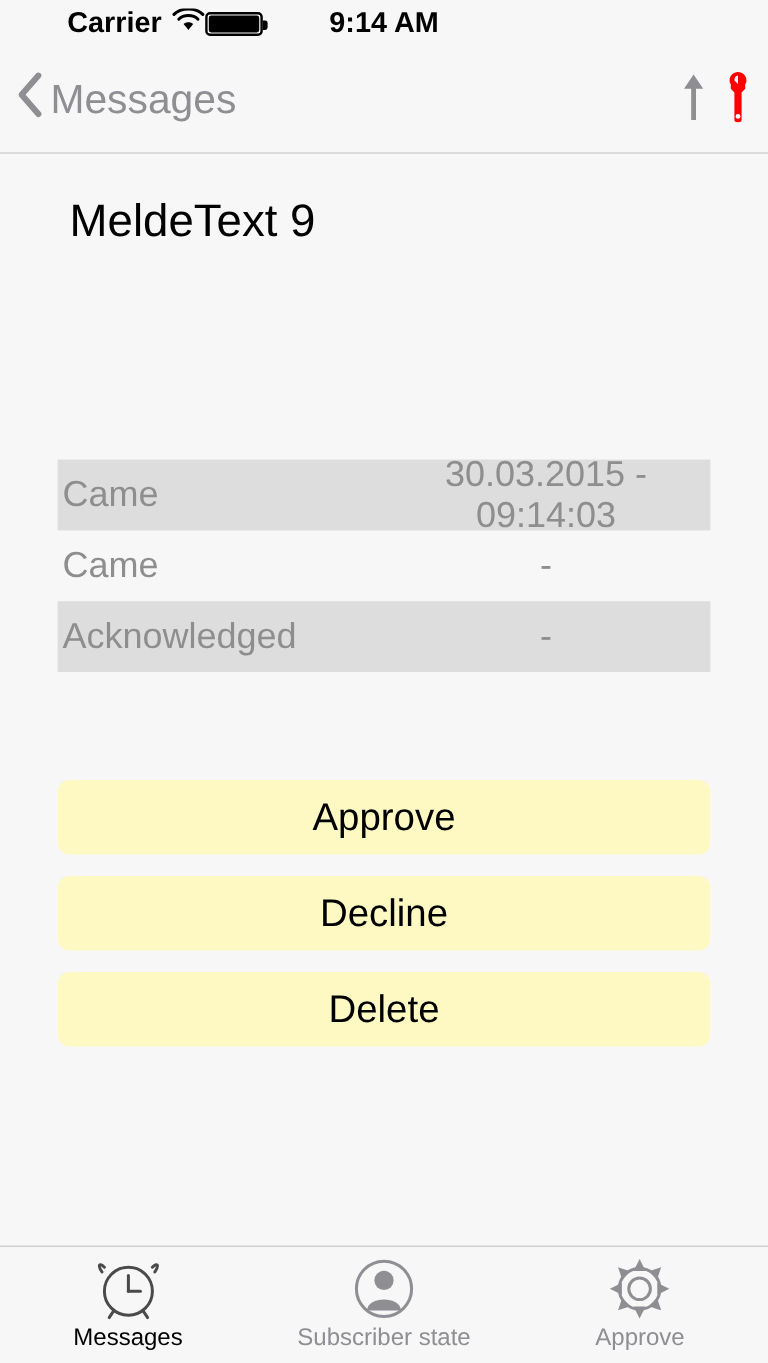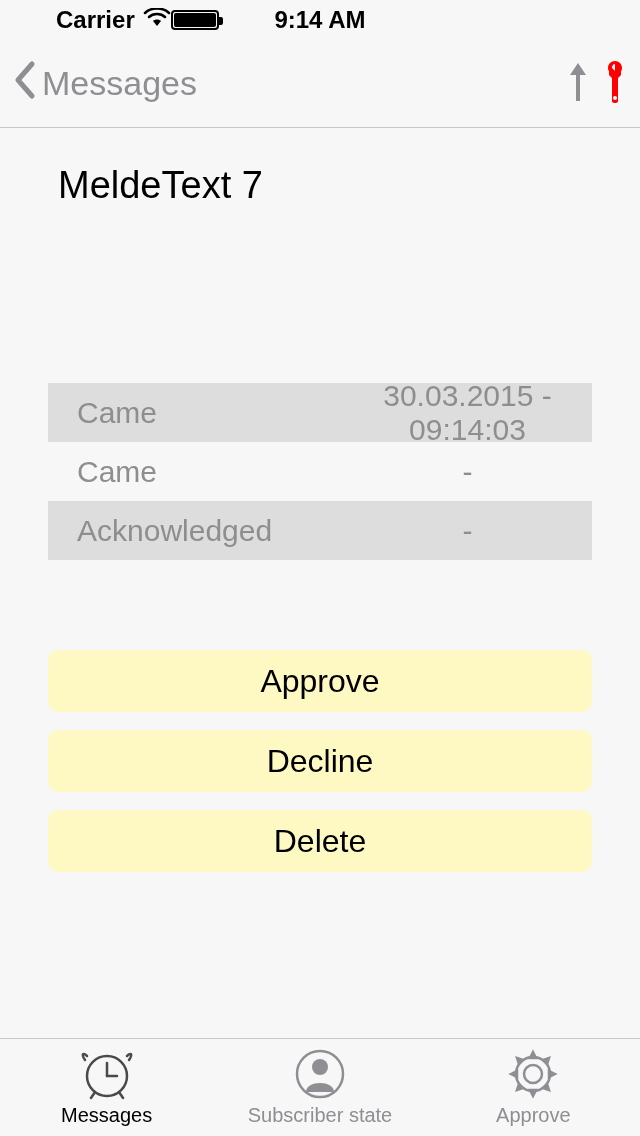--- a/index.html
+++ b/index.html
@@ -100,21 +100,20 @@
     width: 100%;
     padding: 0 48px;
   }
   .info-row {
     display: flex;
     height: 59px;
     align-items: center;
     font-size: 30px;
     color: #8e8e8e;
     font-weight: 400;
-    padding-left: 25px;
   }
   .info-row.alt { background: #dddddd; }
   .info-label { flex: 0 0 270px; padding-left: 4px; }
   .info-value { flex: 1; text-align: center; }
 
   
   .button-stack {
     margin-top: 90px;
     padding: 0 48px;
     display: flex;
@@ -201,21 +200,21 @@
     <span>
       <svg width="22" height="42" viewBox="0 0 22 42">
         <path d="M11 0 C7 0 4 3 4 7 C4 8 4 9 5 10 L5 14 L8 17 L8 40 C8 41.5 9.5 42 11 42 C12.5 42 14 41.5 14 40 L14 17 L17 14 L17 10 C18 9 18 8 18 7 C18 3 15 0 11 0 Z M11 3 C11 3 11 10 11 10 L8 7 C8 5 9 3 11 3 Z" fill="#ff0000"></path>
         <circle cx="11" cy="37" r="2" fill="#fff"></circle>
       </svg>
     </span>
   </div>
 </div>
 
 <div class="content">
-  <div class="message-title">MeldeText 7</div>
+  <div class="message-title">MeldeText 9</div>
 
   <div class="info-table">
     <div class="info-row alt">
       <div class="info-label">Came</div>
       <div class="info-value">30.03.2015 - 09:14:03</div>
     </div>
     <div class="info-row">
       <div class="info-label">Came</div>
       <div class="info-value">-</div>
     </div>

